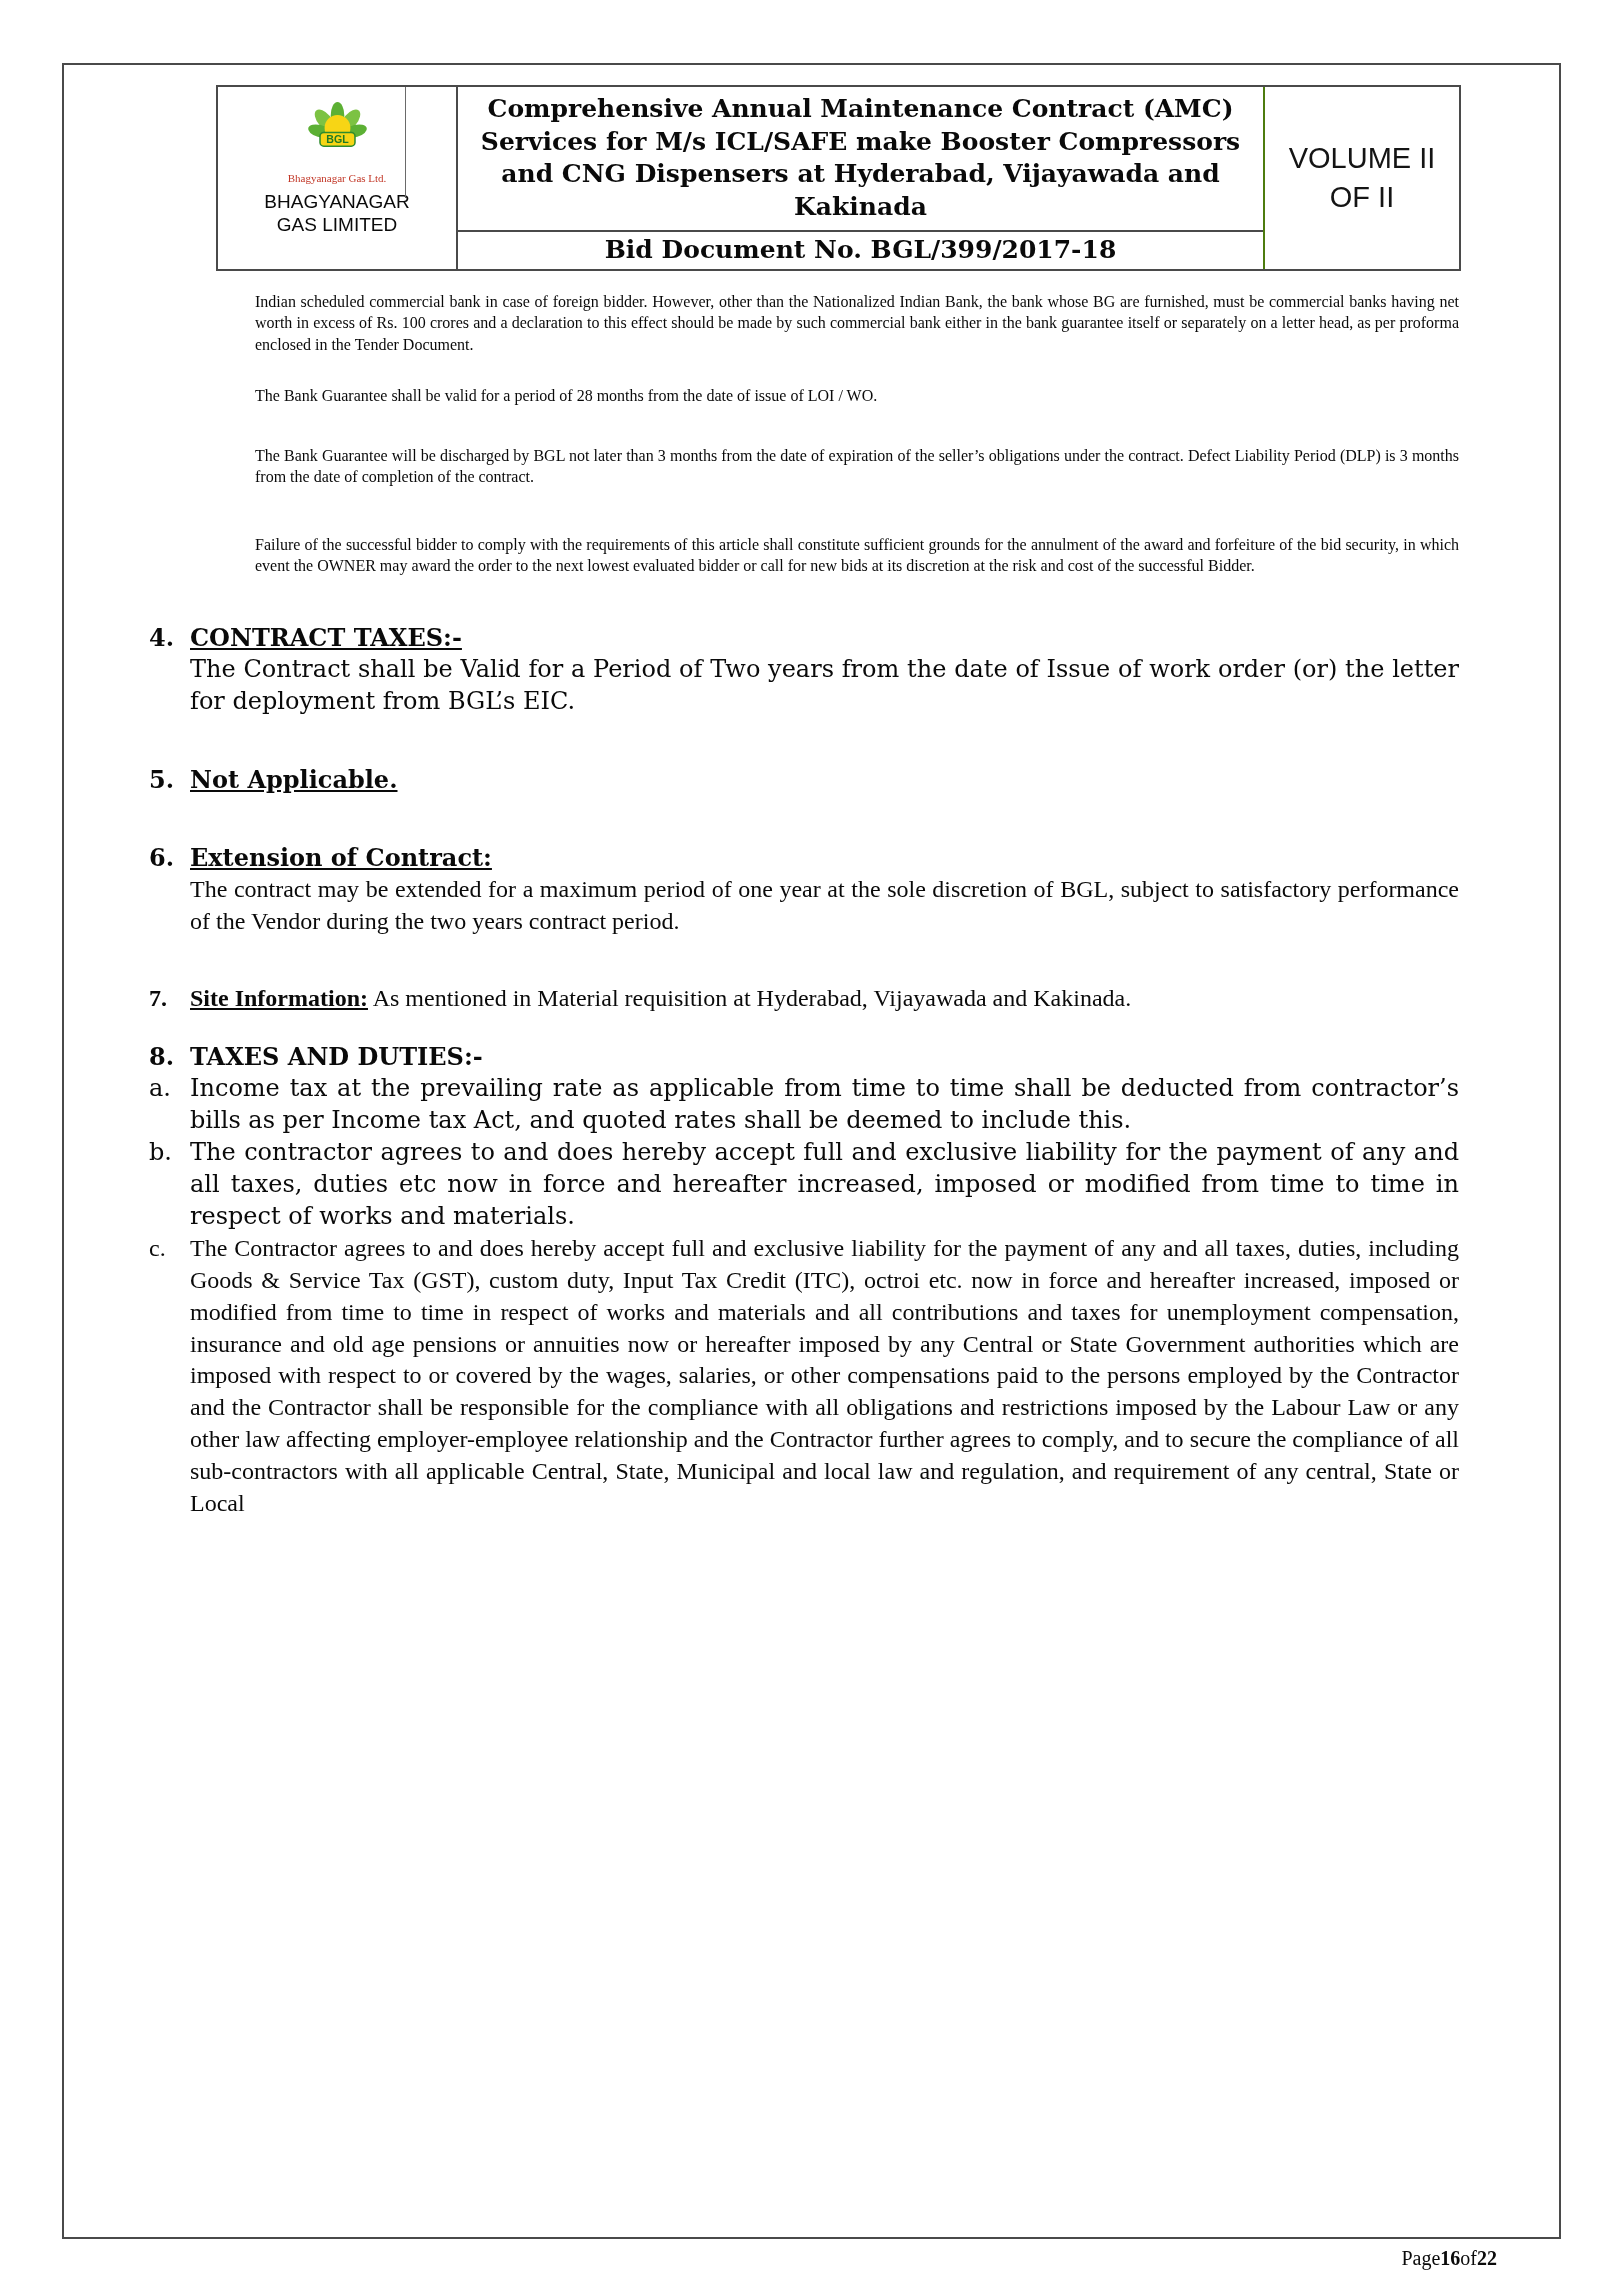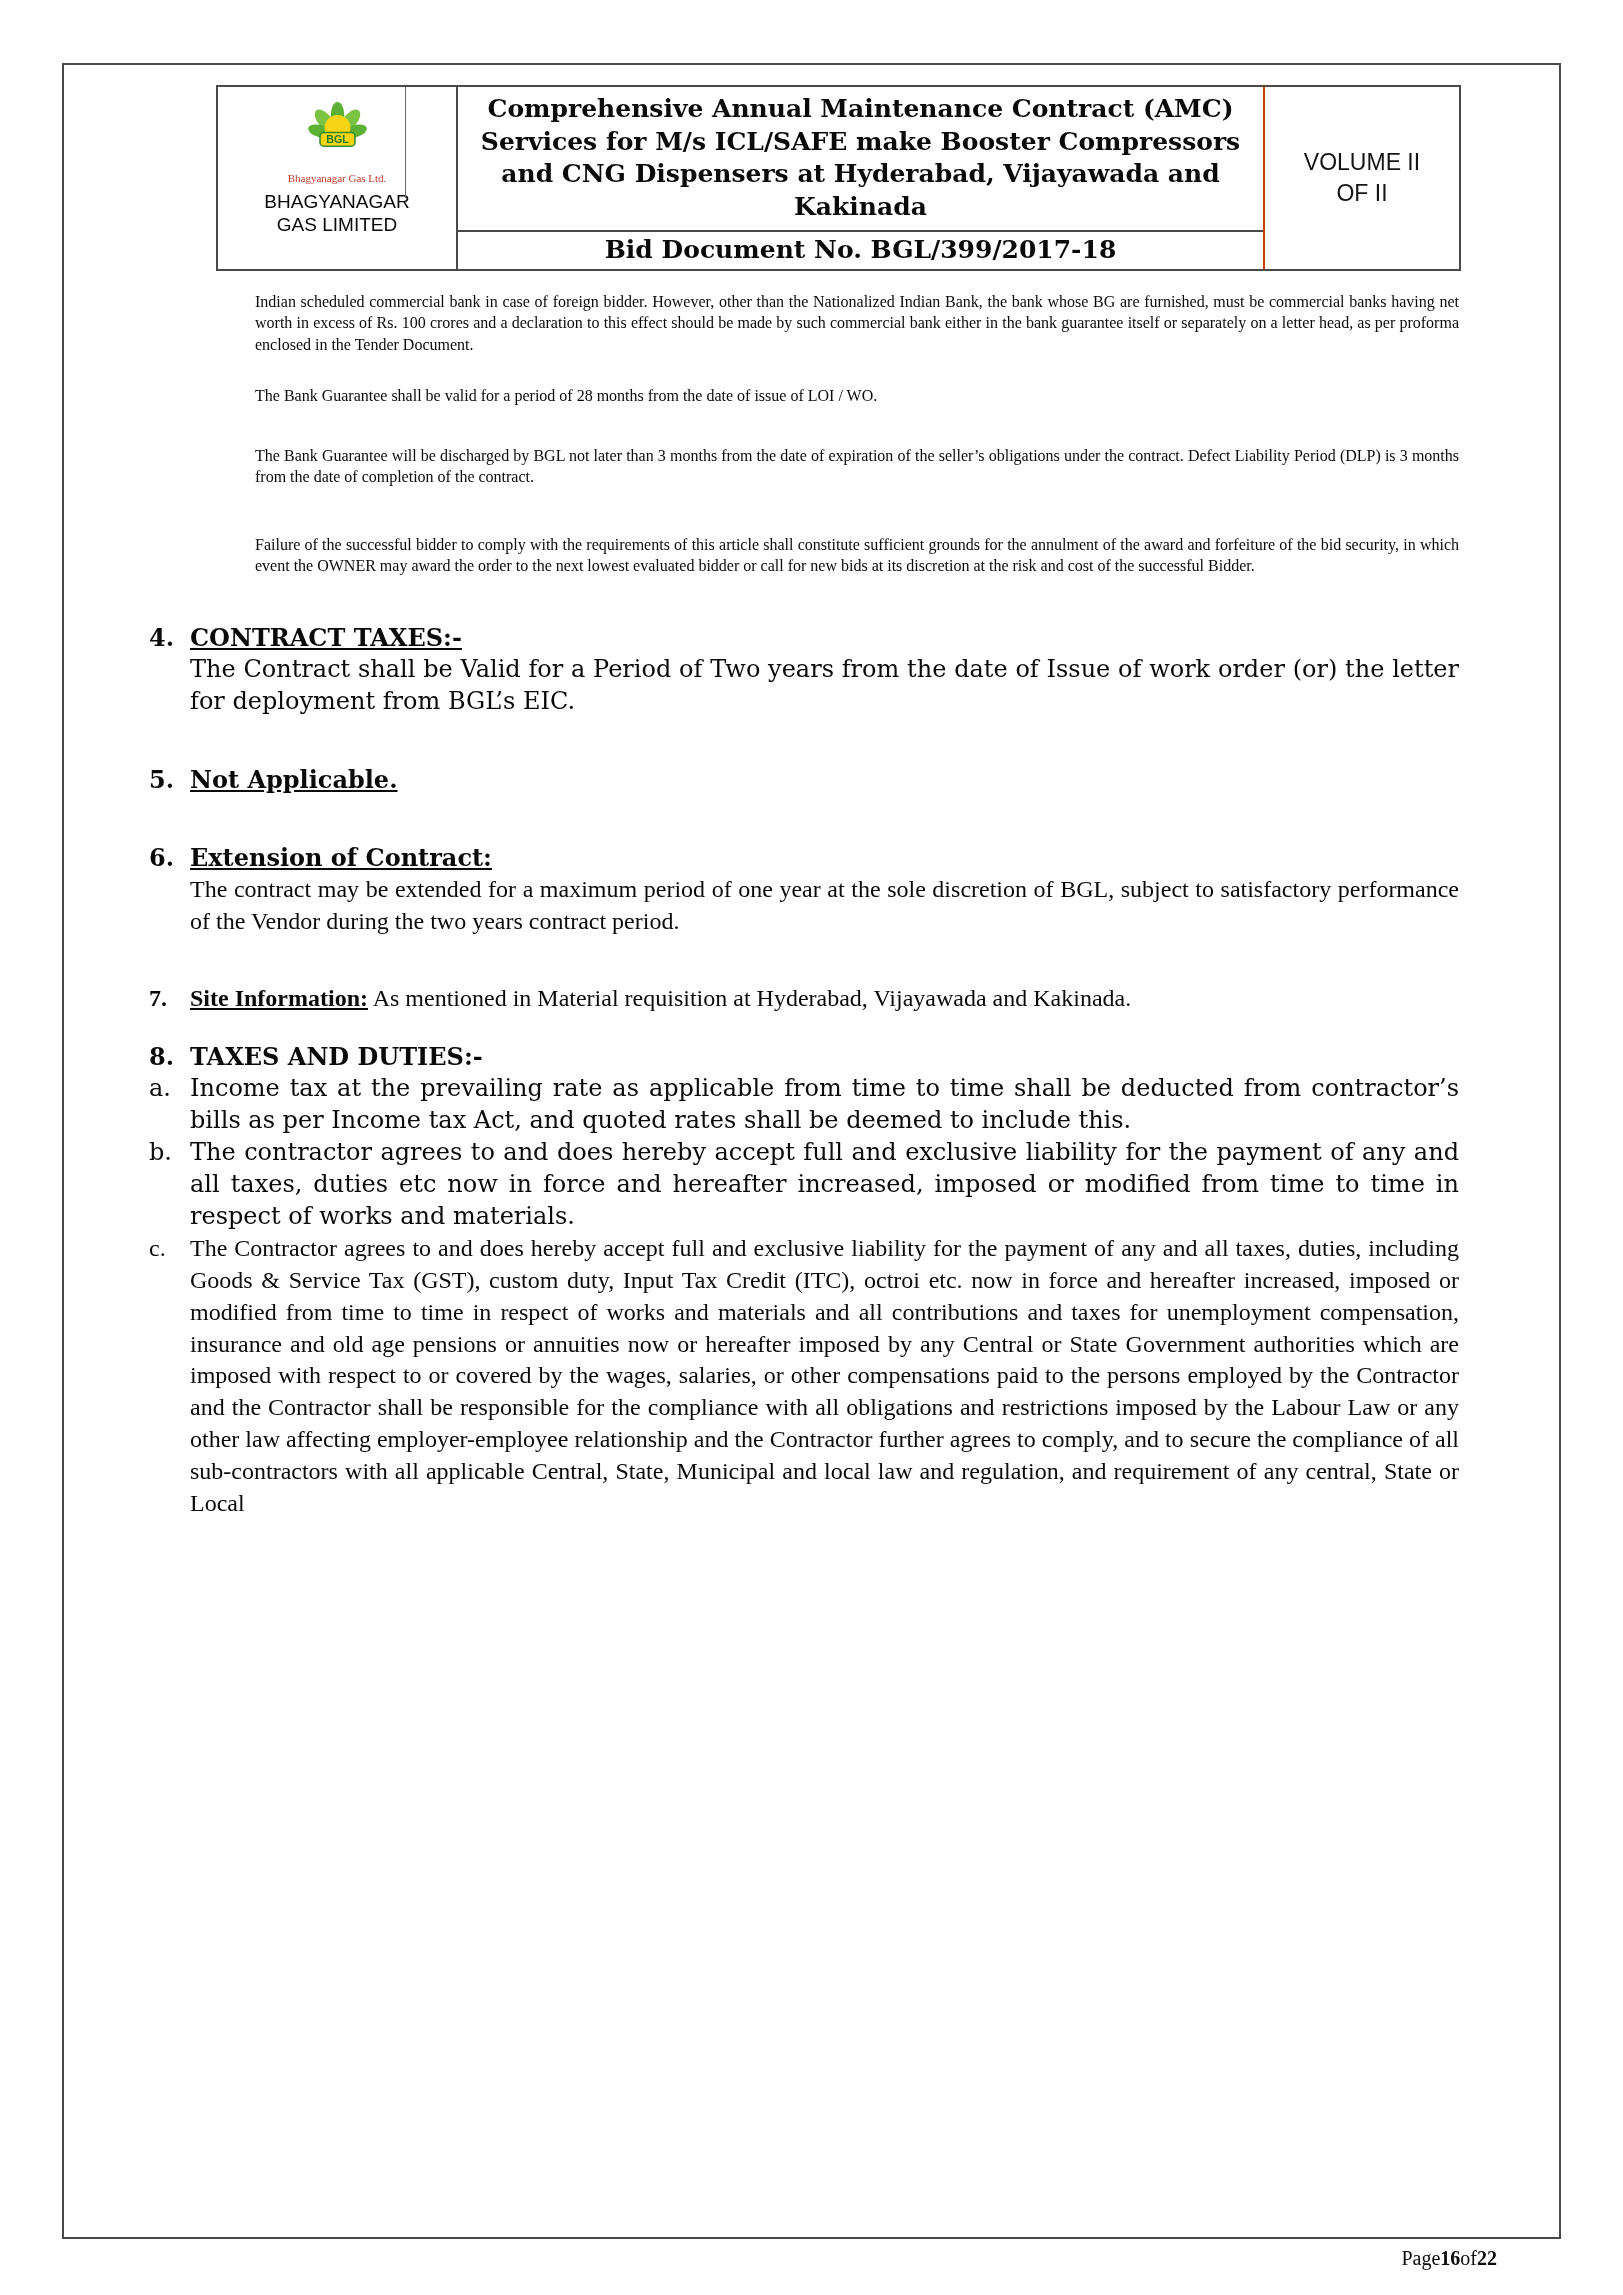--- a/index.html
+++ b/index.html
@@ -21,32 +21,32 @@
   .logo-cell{
     width:240px; border-right:2px solid #4a4a4a; position:relative;
     display:flex; flex-direction:column; align-items:center; padding:9.2px 3.9px 6.5px;
   }
   .logo-divider{ position:absolute; right:50px; top:0; height:111px; border-left:1.3px solid #6a6a6a; }
   .logo-sub{ font-size:11px; color:#c23727; margin-top:1.3px; }
   .company{
     font-family:"Liberation Sans", sans-serif; font-size:19px; line-height:1.22;
     margin-top:5.9px; text-align:center; width:177px;
   }
-  .title-cell{ flex:1; display:flex; flex-direction:column; border-right:2px solid #c2410c; }
+  .title-cell{ flex:1; display:flex; flex-direction:column; border-right:2px solid #4d7c0f; }
   .title{
     font-family:"DejaVu Serif", serif; font-weight:bold; font-size:25px; line-height:1.3;
     text-align:center; padding:6.5px 22px 6.5px; flex:1;
   }
   .biddoc{
     border-top:2px solid #4a4a4a; font-family:"DejaVu Serif", serif; font-weight:bold;
     font-size:25px; text-align:center; padding:3.3px 0 5.2px;
   }
   .volume-cell{
     width:194px; display:flex; flex-direction:column; justify-content:center; align-items:center;
-    font-family:"Liberation Sans", sans-serif; font-size:23px; line-height:1.35; color:#141414;
+    font-family:"Liberation Sans", sans-serif; font-size:29px; line-height:1.35; color:#141414;
   }
   
   .content{ position:absolute; left:0; right:0; top:226px; }
   .para{
     margin:0 100px 0 191px; font-size:16px; line-height:1.33; text-align:justify;
   }
   .gap46{ margin-top:30px; } .gap60{ margin-top:39px; } .gap70{ margin-top:46px; }
   .gap40{ margin-top:26px; } .gap20{ margin-top:11.8px; }
   .numrow{
     display:flex; margin-left:85px; margin-right:100px;

